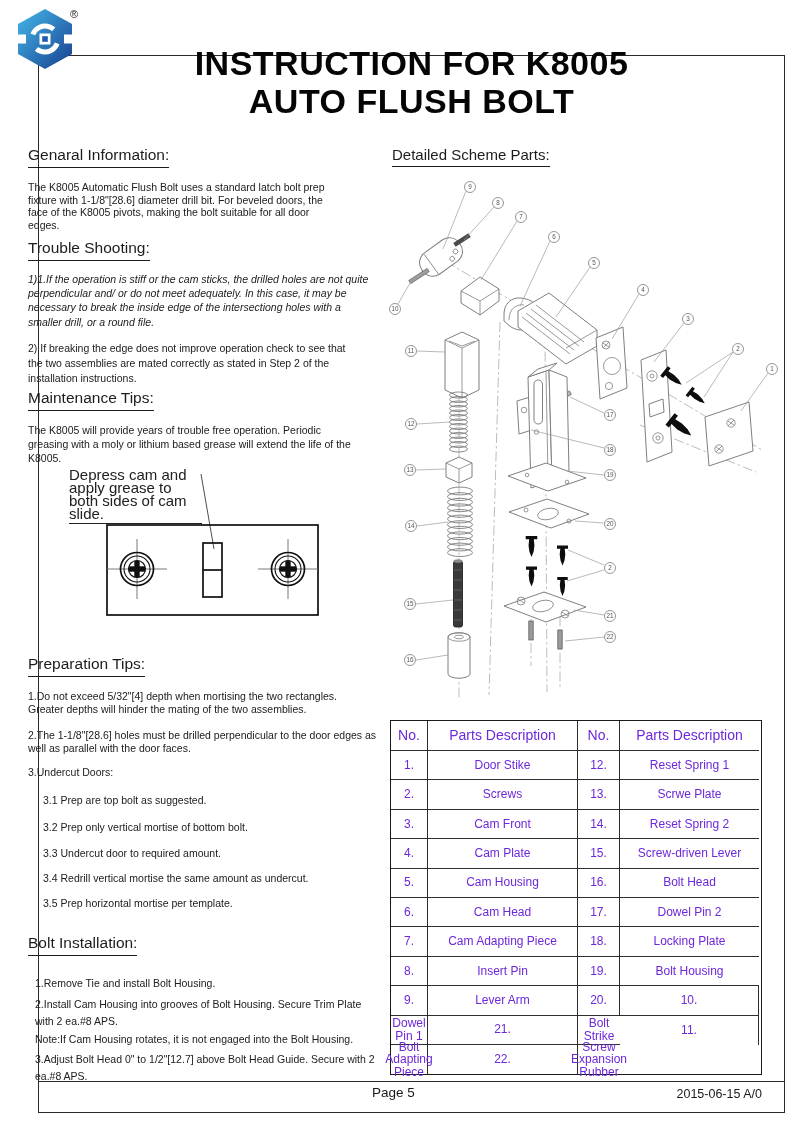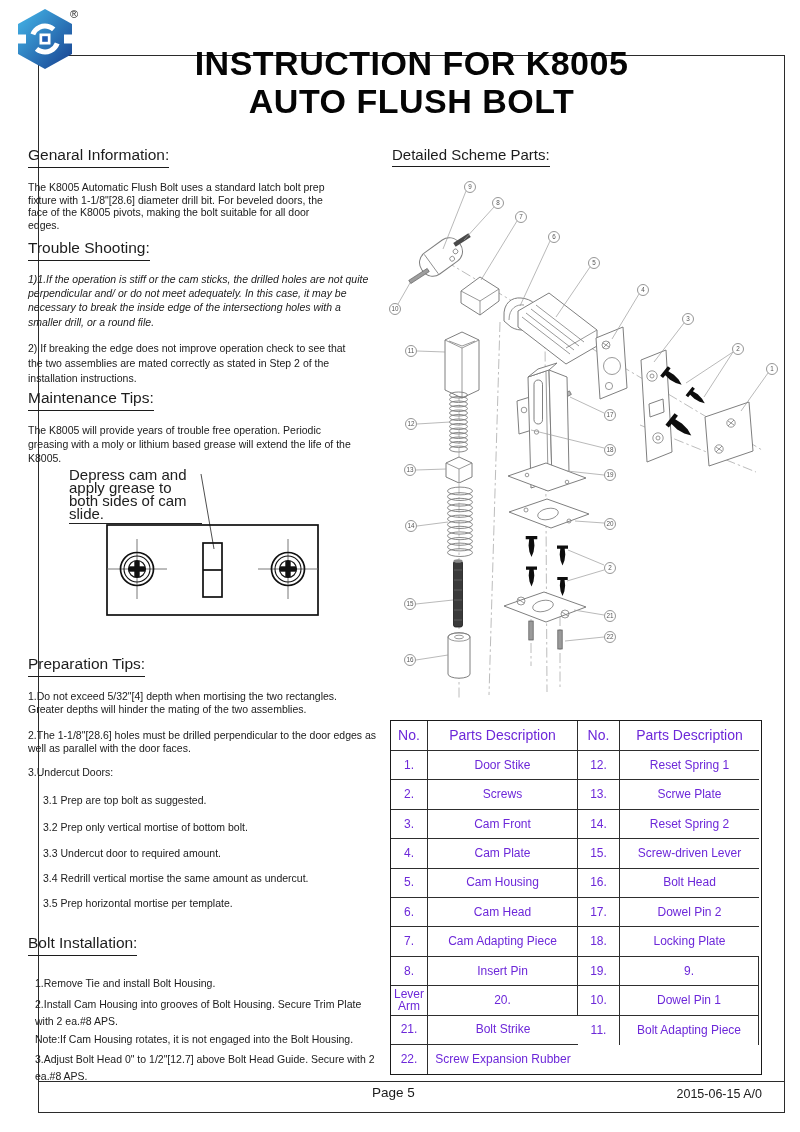--- a/index.html
+++ b/index.html
@@ -449,20 +449,21 @@
     <div class="pt-cell">Cam Head</div>
     <div class="pt-cell">17.</div>
     <div class="pt-cell no-r">Dowel Pin 2</div>
     <div class="pt-cell">7.</div>
     <div class="pt-cell">Cam Adapting Piece</div>
     <div class="pt-cell">18.</div>
     <div class="pt-cell no-r">Locking Plate</div>
     <div class="pt-cell">8.</div>
     <div class="pt-cell">Insert Pin</div>
     <div class="pt-cell">19.</div>
+    <div class="pt-cell no-r">Bolt Housing</div>
     <div class="pt-cell">9.</div>
     <div class="pt-cell">Lever Arm</div>
     <div class="pt-cell">20.</div>
     <div class="pt-cell">10.</div>
     <div class="pt-cell">Dowel Pin 1</div>
     <div class="pt-cell">21.</div>
     <div class="pt-cell no-r">Bolt Strike</div>
     <div class="pt-cell no-b">11.</div>
     <div class="pt-cell no-b">Bolt Adapting Piece</div>
     <div class="pt-cell no-b">22.</div>

